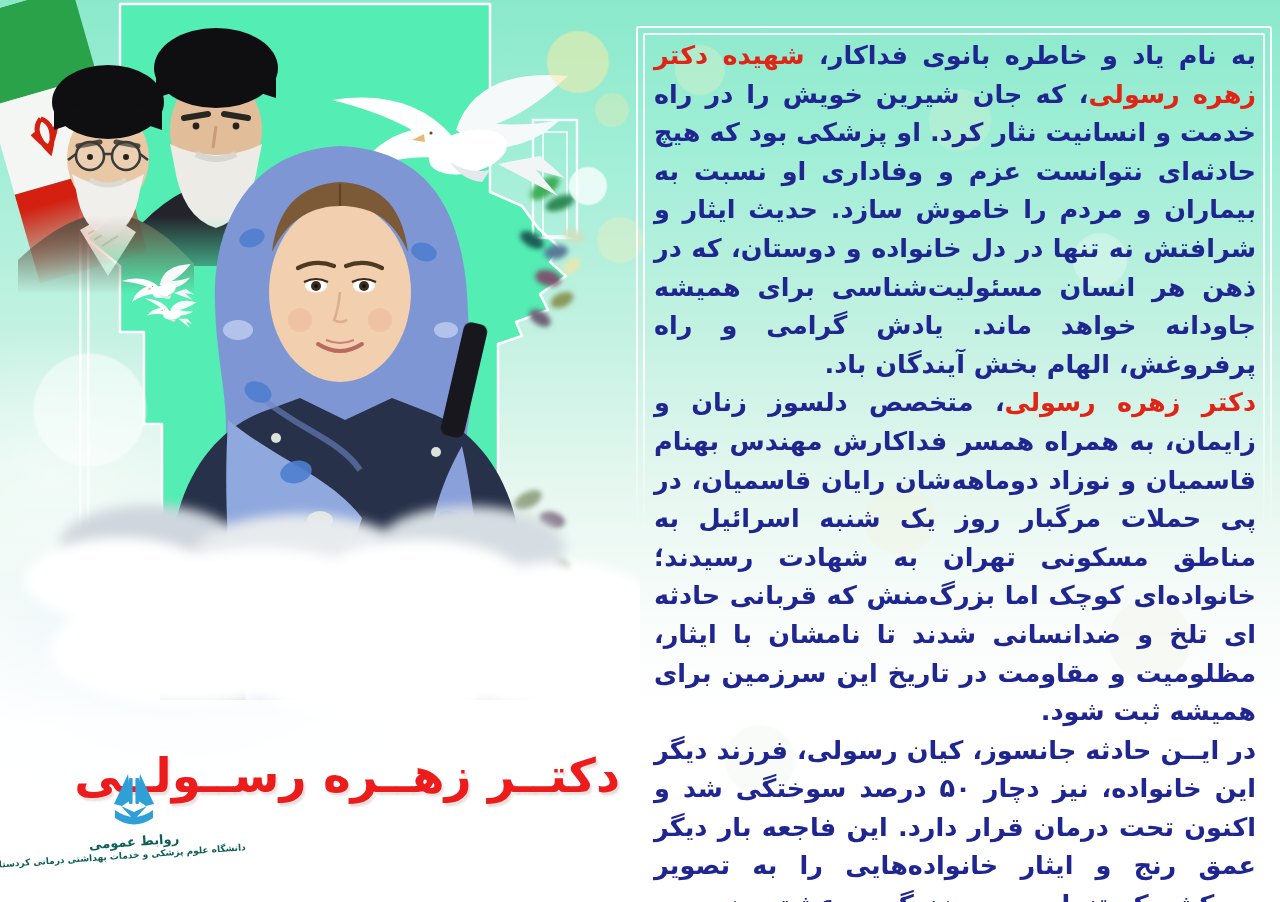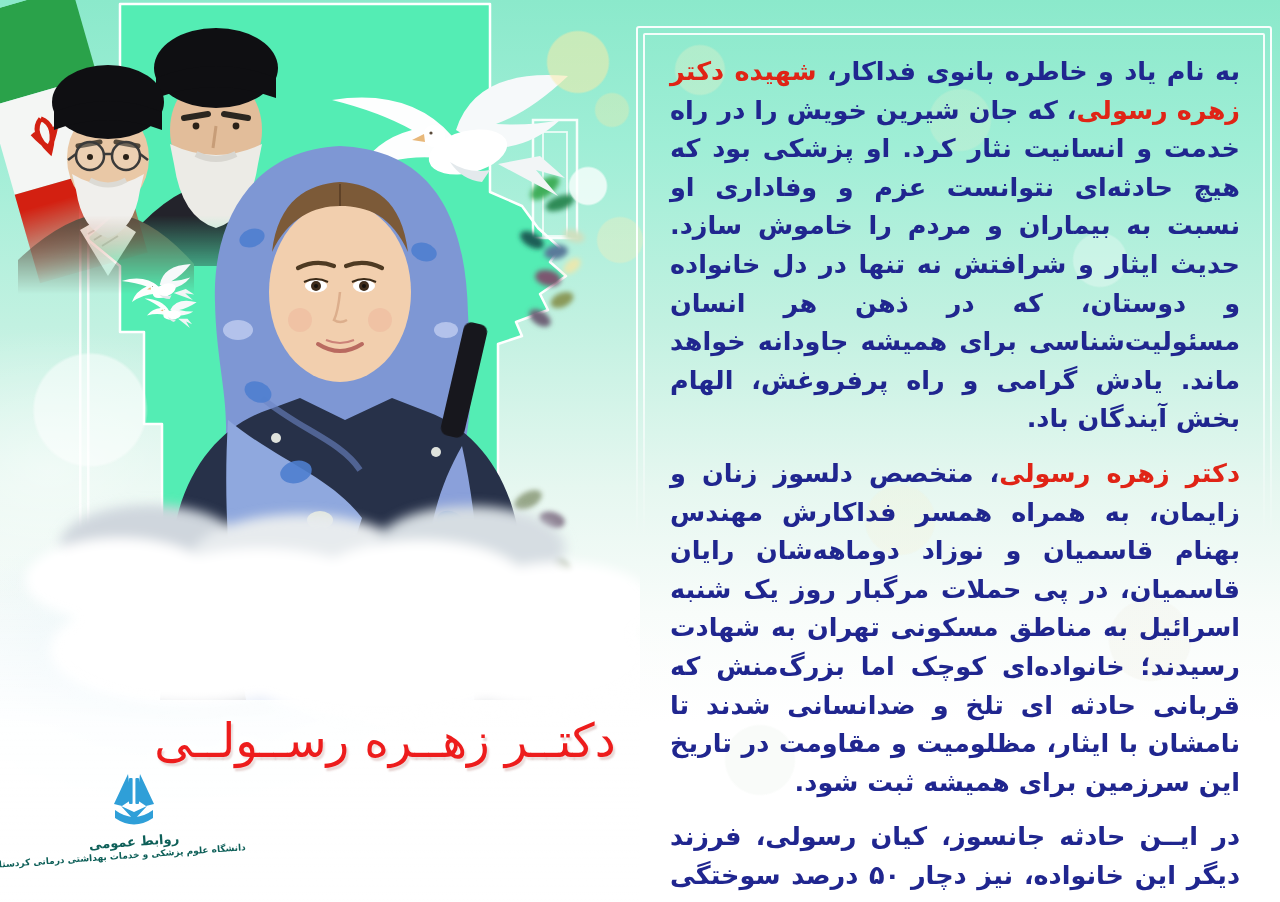--- a/index.html
+++ b/index.html
@@ -41,27 +41,27 @@
   .frame-wrap{position:absolute;left:636px;top:26px;width:636px;height:860px;pointer-events:none;
     -webkit-mask-image:linear-gradient(180deg,#000 0%,#000 40%,transparent 60%);
             mask-image:linear-gradient(180deg,#000 0%,#000 40%,transparent 60%);}
   .frame-outer{position:absolute;inset:0;border:2px solid rgba(255,255,255,.95);border-radius:3px;}
   .frame-inner{position:absolute;inset:7px;border:2px solid rgba(255,255,255,.9);border-radius:2px;}
   .text-col{position:absolute;left:654px;top:36px;width:602px;
     direction:rtl;text-align:justify;
     font-weight:bold;font-size:25.5px;line-height:38.6px;
     color:var(--text_navy,#20268f);
     font-family:"DejaVu Sans",sans-serif;}
-  .text-col p{margin:16px;padding:0;}
+  .text-col p{margin:0;padding:0;}
   .seg-navy{color:var(--text_navy,#20268f);}
   .seg-red{color:var(--text_red,#e02416);}
   
-  .name-callig{position:absolute;left:150px;top:713px;width:470px;
+  .name-callig{position:absolute;left:150px;top:748px;width:470px;
     direction:rtl;text-align:center;
-    font-size:47px;font-weight:normal;color:var(--name_red,#ed1c1c);
+    font-size:47px;font-weight:bold;color:var(--name_red,#ed1c1c);
     text-shadow:0 0 10px #fff,0 0 22px #fff,2px 3px 2px rgba(120,20,10,.25);
     font-family:"DejaVu Sans",sans-serif;white-space:nowrap;}
   
   .logo{position:absolute;left:22px;top:768px;width:224px;text-align:center;
     color:var(--logo_text_teal,#0d5f58);direction:rtl;}
   .logo svg{display:block;margin:0 auto 2px auto;}
   .logo-l1{font-size:13px;font-weight:bold;transform:rotate(-4deg);}
   .logo-l2{font-size:9px;font-weight:bold;transform:rotate(-4deg);margin-top:1px;white-space:nowrap;}
 </style>
 </head>

